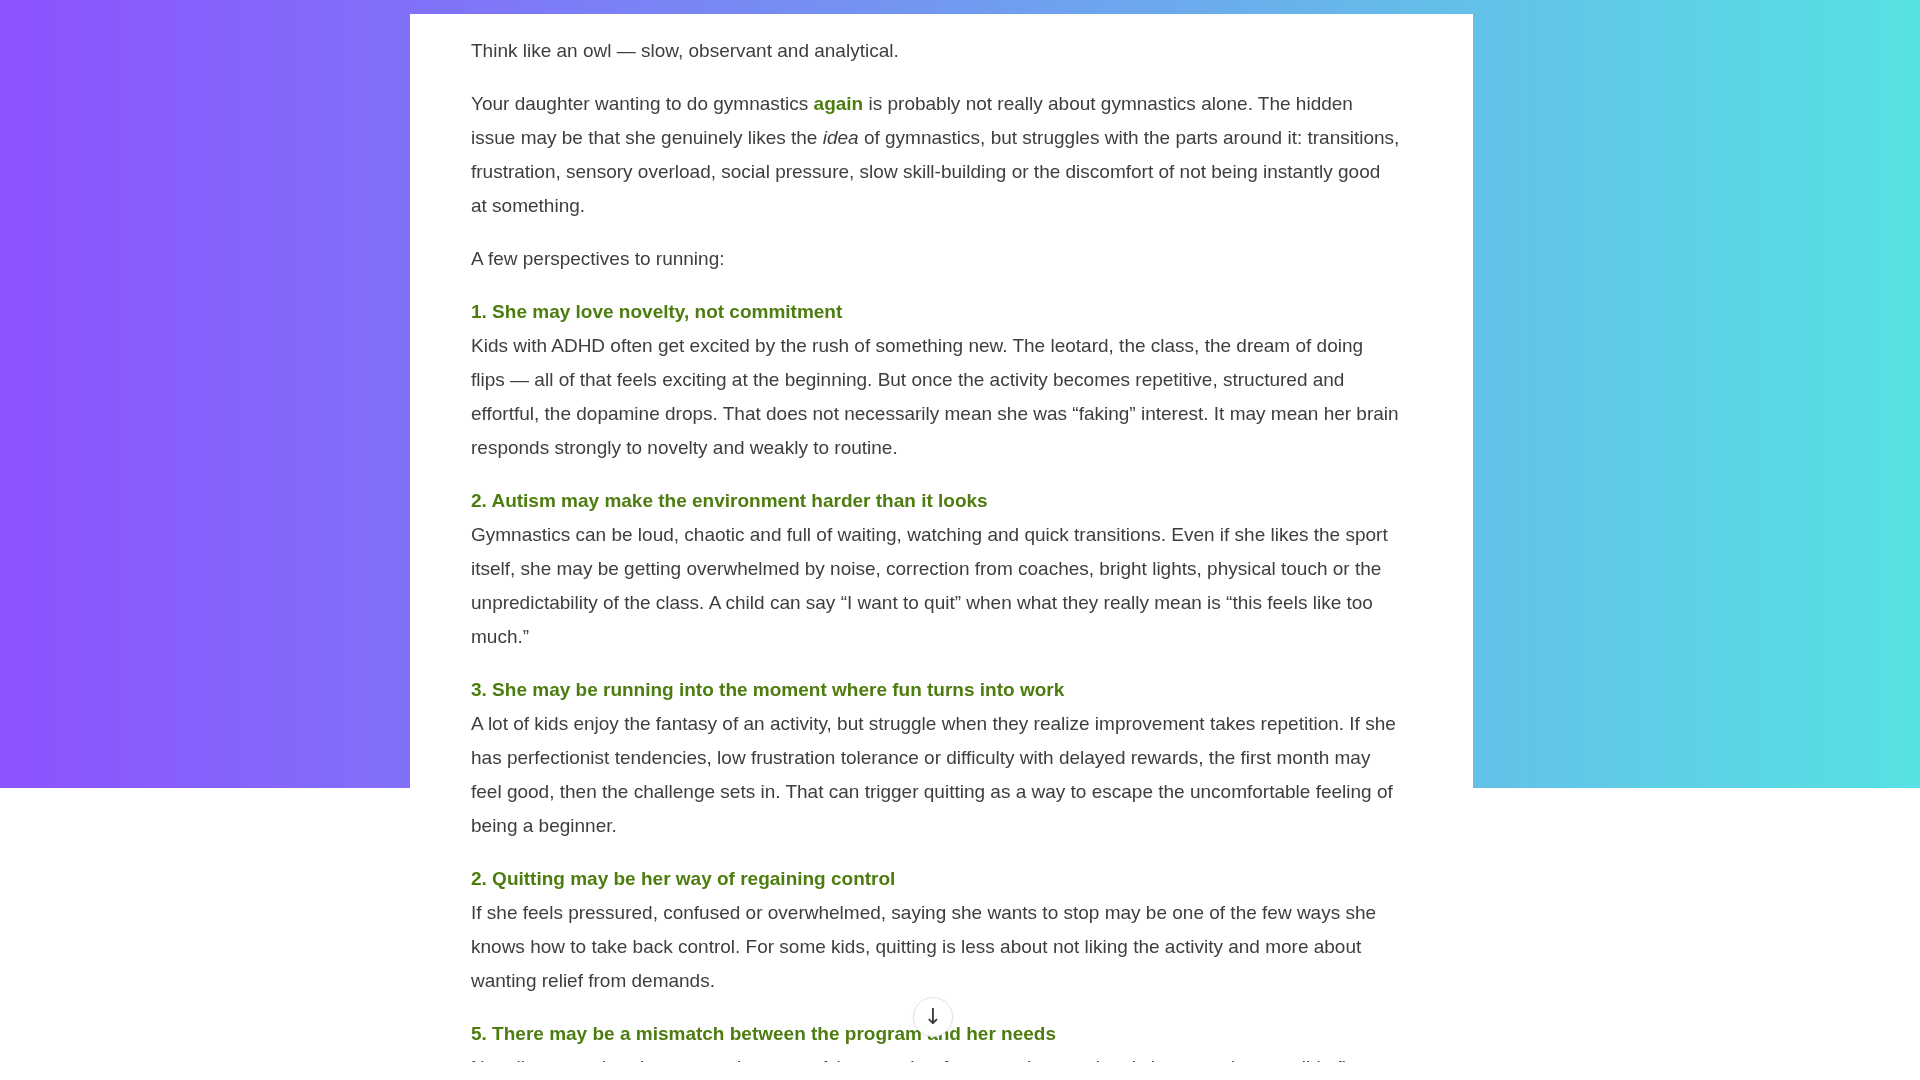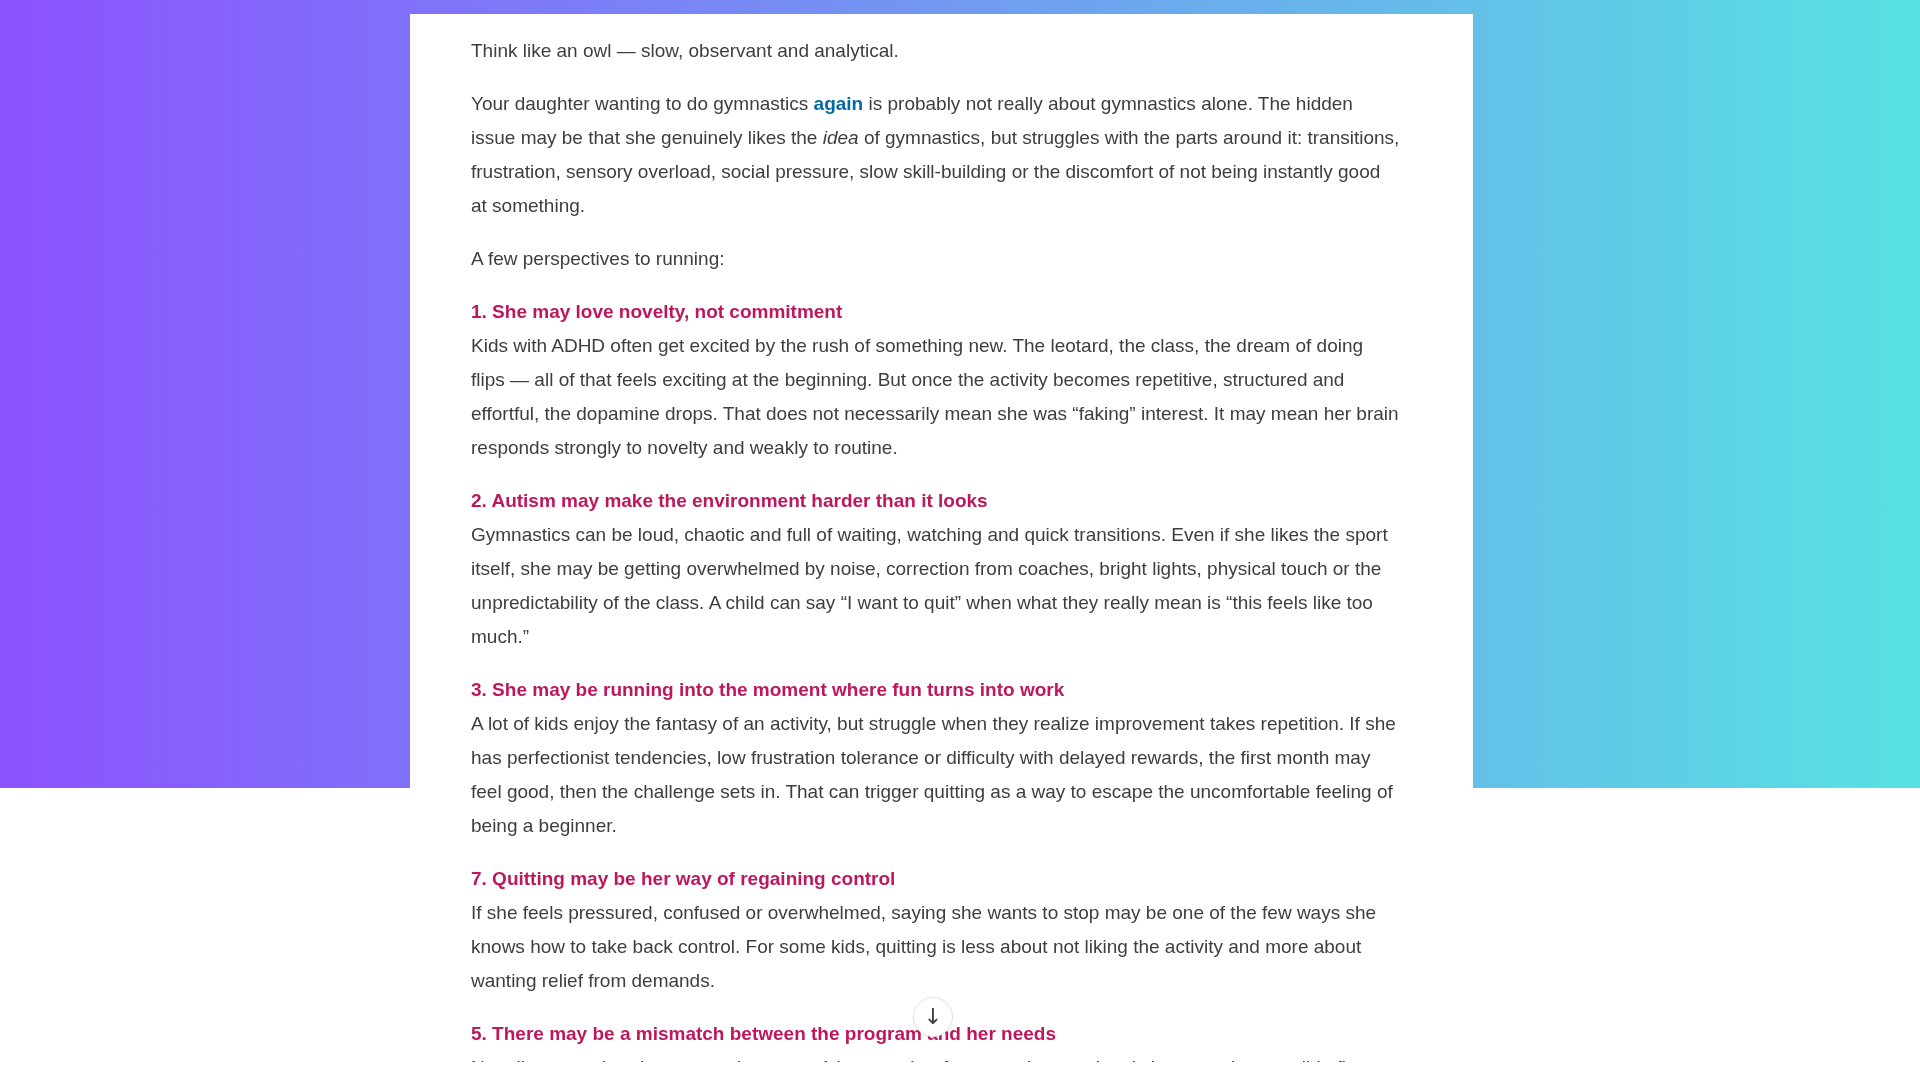--- a/index.html
+++ b/index.html
@@ -34,25 +34,25 @@
     line-height: 34px;
     color: #3e3e3e;
     text-align: left;
   }
   .content p.block {
     margin: 0 0 19px 0;
   }
   .content .section-heading {
     display: block;
     font-weight: 700;
-    color: #be185d;
+    color: #4d7c0f;
   }
   .content b {
     font-weight: 700;
-    color: #0369a1;
+    color: #4d7c0f;
   }
   .content i {
     font-style: italic;
   }
   .scroll-btn {
     position: absolute;
     left: 503px;
     top: 983px;
     width: 40px;
     height: 40px;
@@ -78,20 +78,20 @@
 
 <div class="bg" style="background: linear-gradient(90deg, rgb(140, 82, 255) 0%, rgb(87, 226, 226) 100%);">
   <div class="card" style="background: rgb(255, 255, 255);">
     <div class="content" id="message-content">
         <p class="block"><span>Think like an owl — slow, observant and analytical.</span></p>
         <p class="block"><span>Your daughter wanting to do gymnastics </span><b>again</b><span> is probably not really about gymnastics alone. The hidden issue may be that she genuinely likes the </span><i>idea</i><span> of gymnastics, but struggles with the parts around it: transitions, frustration, sensory overload, social pressure, slow skill-building or the discomfort of not being instantly good at something.</span></p>
         <p class="block"><span>A few perspectives to running:</span></p>
         <p class="block"><strong class="section-heading">1. She may love novelty, not commitment</strong><span>Kids with ADHD often get excited by the rush of something new. The leotard, the class, the dream of doing flips — all of that feels exciting at the beginning. But once the activity becomes repetitive, structured and effortful, the dopamine drops. That does not necessarily mean she was “faking” interest. It may mean her brain responds strongly to novelty and weakly to routine.</span></p>
         <p class="block"><strong class="section-heading">2. Autism may make the environment harder than it looks</strong><span>Gymnastics can be loud, chaotic and full of waiting, watching and quick transitions. Even if she likes the sport itself, she may be getting overwhelmed by noise, correction from coaches, bright lights, physical touch or the unpredictability of the class. A child can say “I want to quit” when what they really mean is “this feels like too much.”</span></p>
         <p class="block"><strong class="section-heading">3. She may be running into the moment where fun turns into work</strong><span>A lot of kids enjoy the fantasy of an activity, but struggle when they realize improvement takes repetition. If she has perfectionist tendencies, low frustration tolerance or difficulty with delayed rewards, the first month may feel good, then the challenge sets in. That can trigger quitting as a way to escape the uncomfortable feeling of being a beginner.</span></p>
-        <p class="block"><strong class="section-heading">7. Quitting may be her way of regaining control</strong><span>If she feels pressured, confused or overwhelmed, saying she wants to stop may be one of the few ways she knows how to take back control. For some kids, quitting is less about not liking the activity and more about wanting relief from demands.</span></p>
+        <p class="block"><strong class="section-heading">2. Quitting may be her way of regaining control</strong><span>If she feels pressured, confused or overwhelmed, saying she wants to stop may be one of the few ways she knows how to take back control. For some kids, quitting is less about not liking the activity and more about wanting relief from demands.</span></p>
         <p class="block"><strong class="section-heading">5. There may be a mismatch between the program and her needs</strong><span>Not all gymnastics classes are the same. A large, noisy, fast-paced recreational class may be a terrible fit</span></p>
       </div>
     <button class="scroll-btn">
       <span class="arrow-glyph">↓</span>
     </button>
   </div>
 </div>
 
 </body></html>

